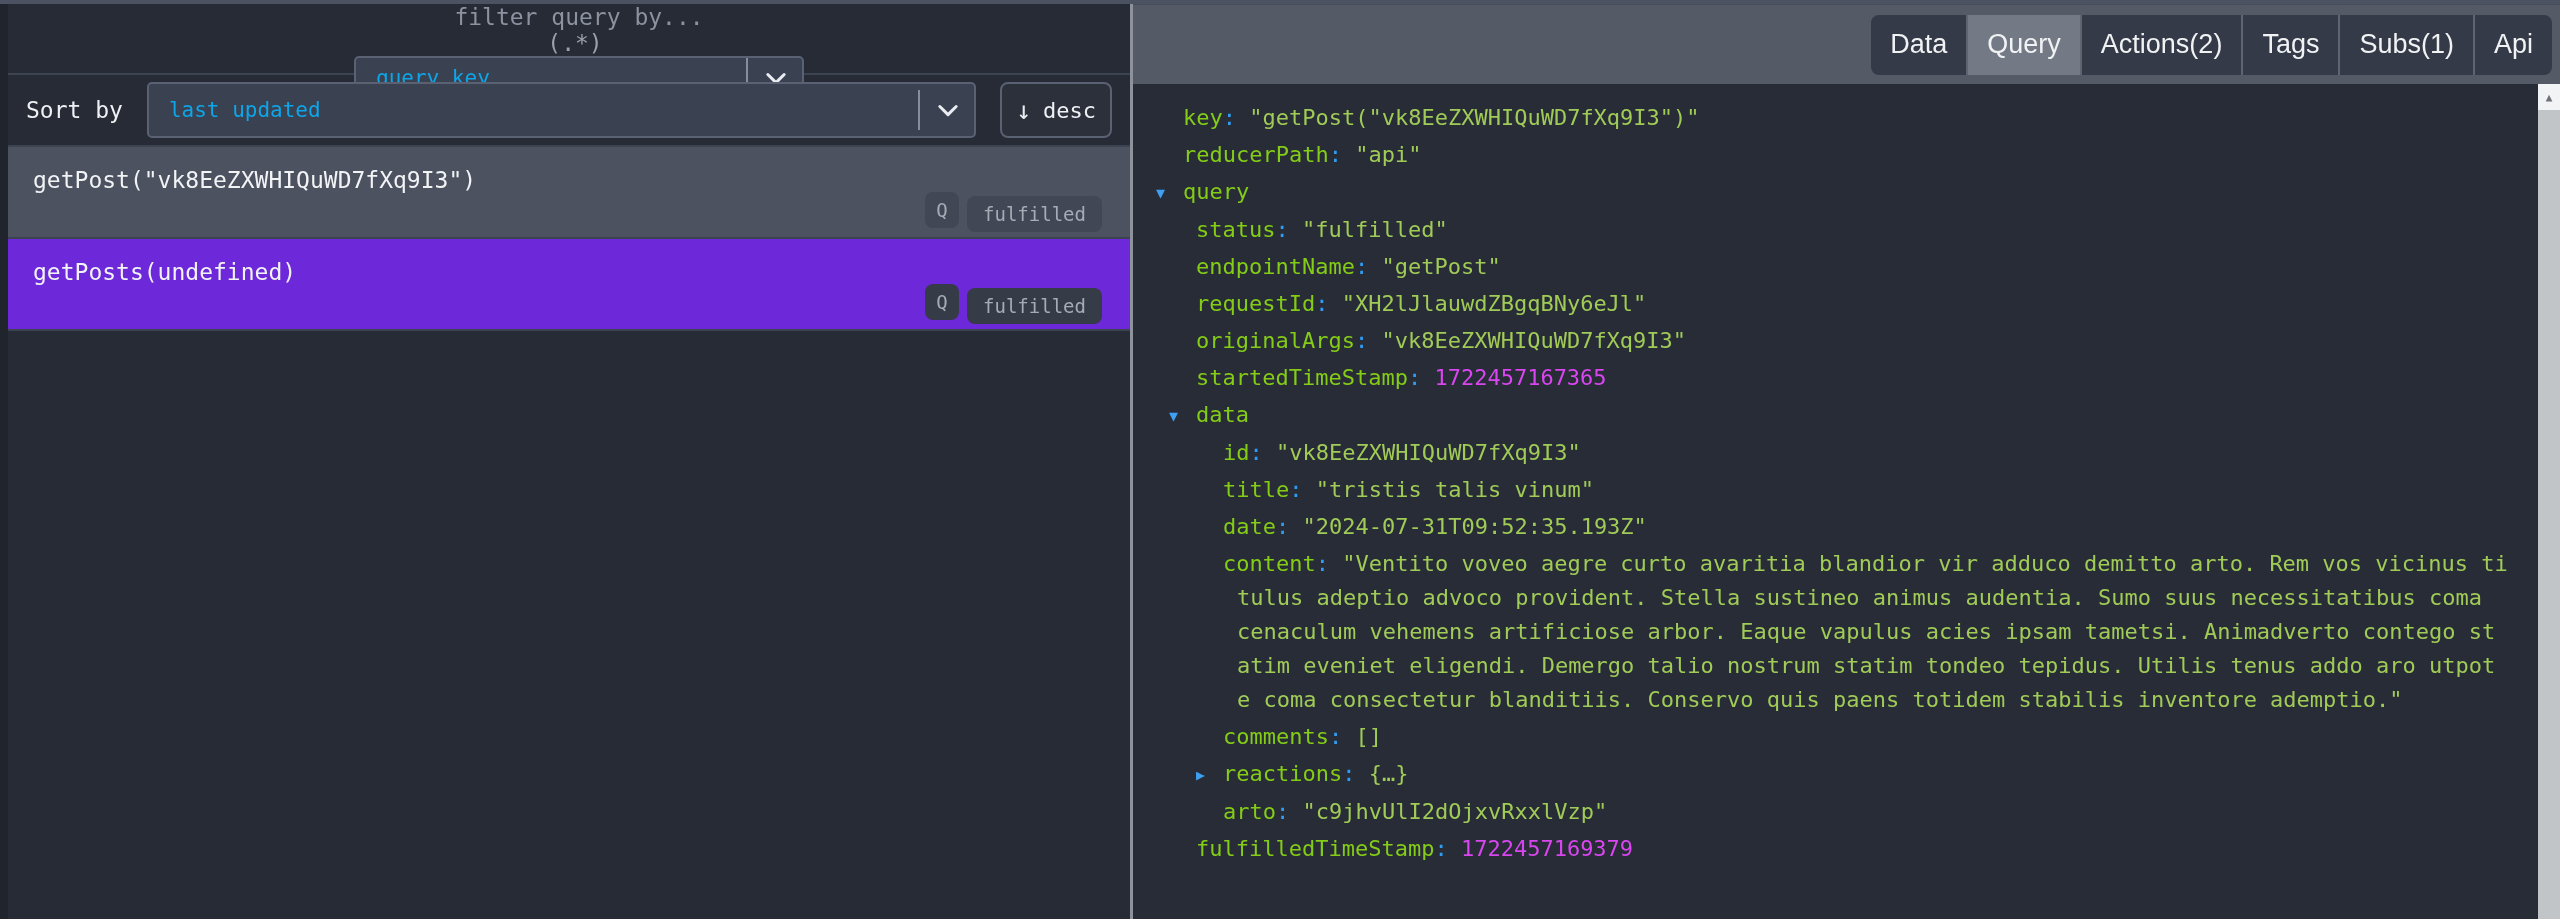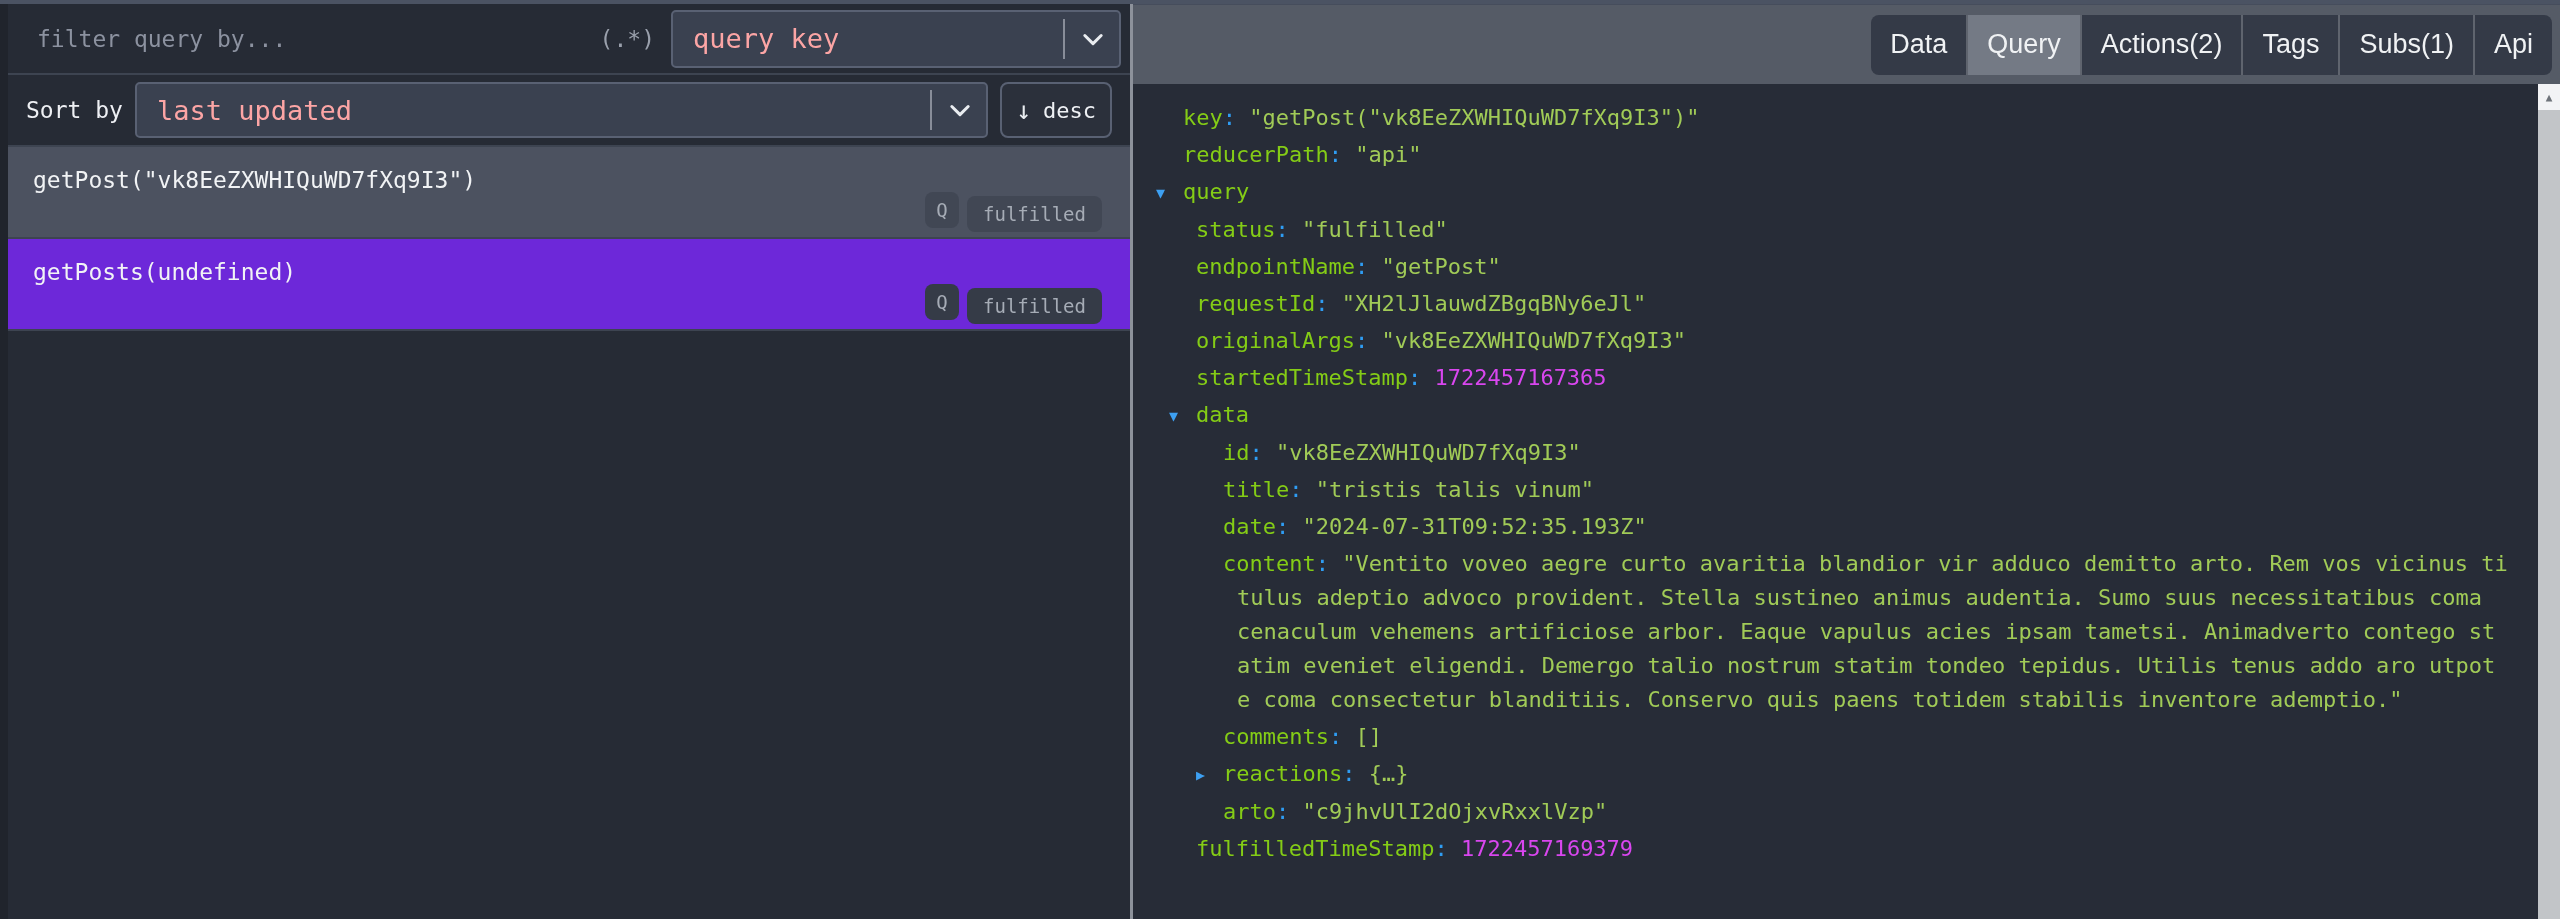--- a/index.html
+++ b/index.html
@@ -10,35 +10,36 @@
   }
   
   .left-panel{
     position:absolute; left:0; top:0; bottom:0; width:1130px;
     border-left:8px solid #20242c; box-sizing:border-box; background:#262b35;
   }
   .filter-bar{
     height:71px; display:flex; align-items:center;
     padding:0 9px 0 29px; box-sizing:border-box; background:#262b35;
     border-bottom:2px solid #3d4451;
+    flex-direction:column;
   }
   .filter-input{flex:1; height:100%; display:flex; align-items:center; cursor:text;}
   .placeholder{color:#8c92a0; font-size:23px;}
   .regex-toggle{color:#9aa0ac; font-size:23px; margin:0 16px 0 8px; cursor:pointer;}
   .select{
     position:relative; display:flex; align-items:center;
     background:#3a4150; border:2px solid #596173; border-radius:5px;
     height:58px; box-sizing:border-box; cursor:pointer;
   }
-  .select .select-value{color:#fca5a5; font-size:27px; padding-left:20px; flex:1;}
+  .select .select-value{color:#0ea5e9; font-size:21px; padding-left:20px; flex:1;}
   .select .select-divider{width:2px; height:40px; background:#888d99; margin-right:2px;}
   .select .chev{width:52px; display:flex; align-items:center; justify-content:center;}
   .filter-select{width:450px;}
   .sort-bar{
-    height:72px; display:flex; align-items:center; gap:12px;
+    height:72px; display:flex; align-items:center; gap:24px;
     padding:0 18px 0 18px; box-sizing:border-box;
     border-bottom:2px solid #3d4451;
   }
   .sort-label{color:#eef0f4; font-size:23px; white-space:nowrap;}
   .sort-select{flex:1; height:56px;}
   .desc-btn{
     height:56px; min-width:112px; display:flex; align-items:center; justify-content:center; gap:12px;
     background:#2b303b; color:#eef0f4; border:2px solid #596173; border-radius:8px;
     font-family:"DejaVu Sans Mono", monospace; font-size:22px; cursor:pointer; box-sizing:border-box;
   }

